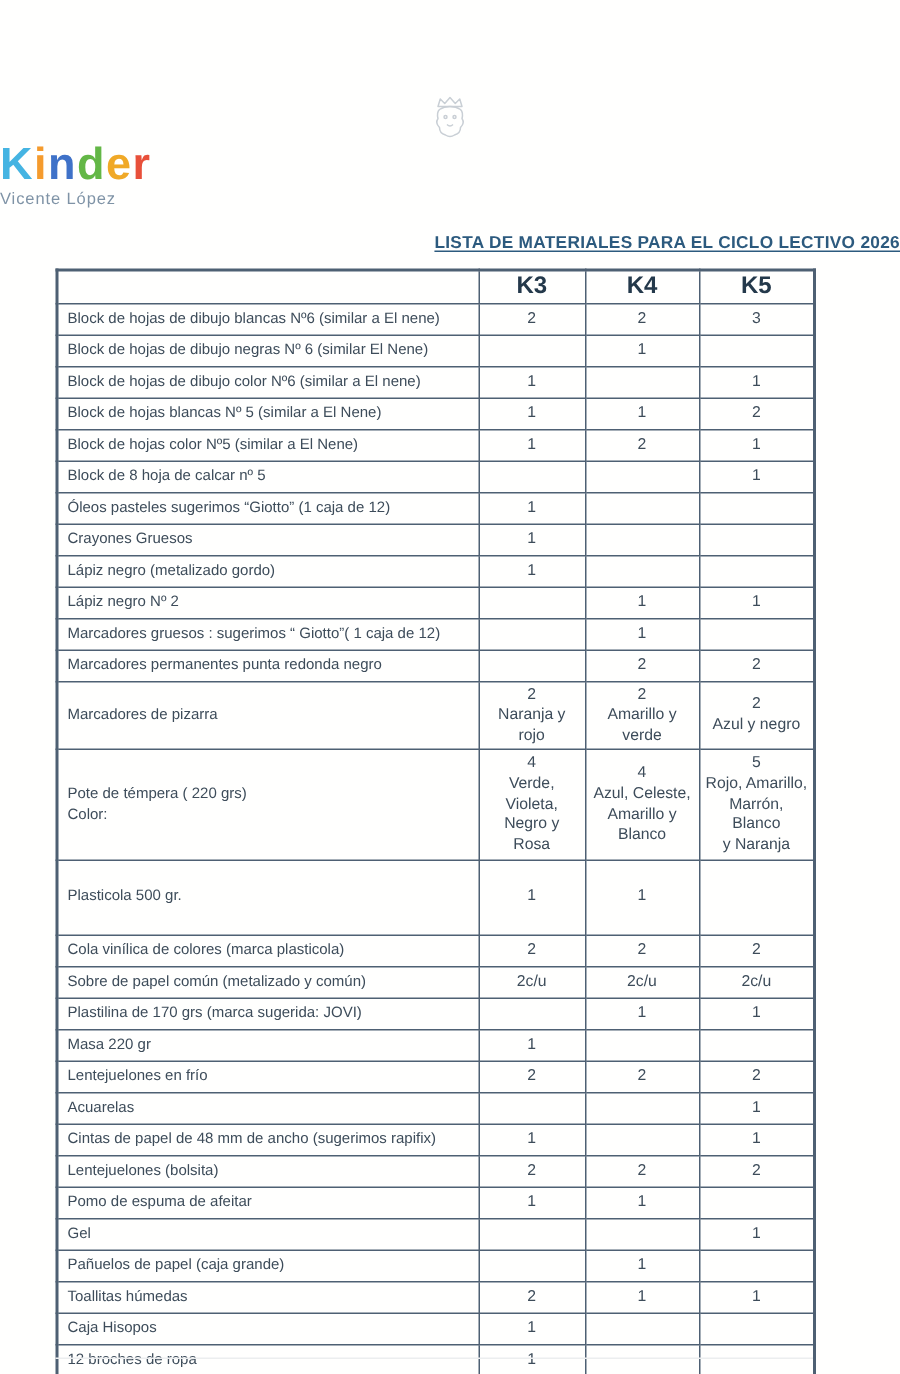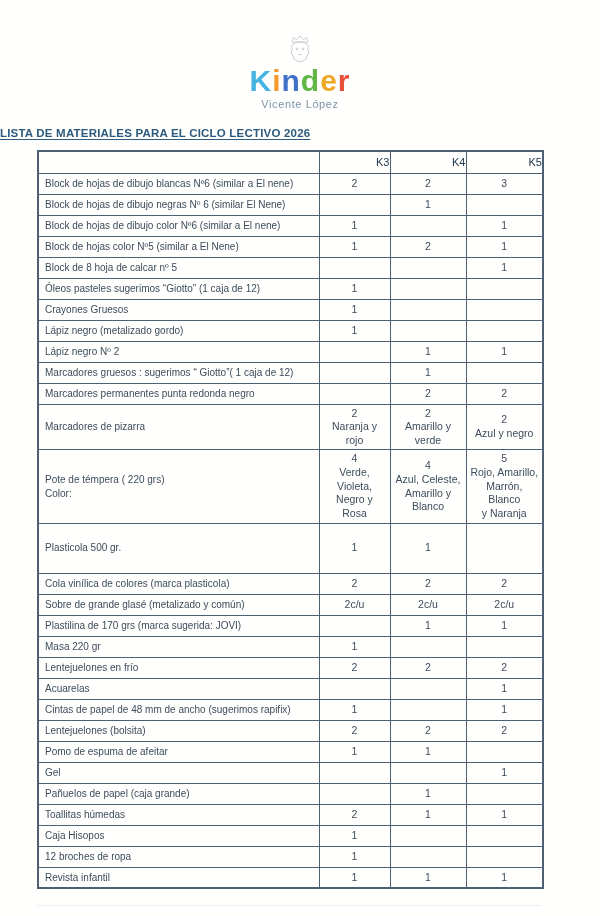--- a/index.html
+++ b/index.html
@@ -4,44 +4,44 @@
 <style>
   * { margin:0; padding:0; box-sizing:border-box; }
   html,body { background:#ffffff; }
   body {
     width:600px; height:916px;
     font-family:"Liberation Sans", sans-serif;
     color:#3d4c5a;
   }
   .page { position:relative; width:600px; height:916px; overflow:hidden; background:#fffffe; }
 
-  .logo-block { text-align:center; padding-top:34px; }
+  .logo-block { text-align:left; padding-top:34px;margin-top:29px; }
   .crest { display:block; margin:0 auto 2px auto; }
   .wordmark { font-size:30px; font-weight:bold; letter-spacing:1px; line-height:1; }
   .wordmark span { display:inline-block; }
   .logo-subtitle {
     font-size:11px; font-weight:normal; color:#7f93a6;
     letter-spacing:0.6px; margin-top:2px;
   }
 
   .doc-title {
-    text-align:left; font-size:11.5px; font-weight:bold;
+    text-align:right; font-size:11.5px; font-weight:bold;
     color:#2c5a7e; text-decoration:underline; text-underline-offset:2px;
     margin:17px 0 11px 0; letter-spacing:0.2px;
   }
 
   table.materials {
     border-collapse:collapse; table-layout:fixed;
     margin-left:37px; width:505px;
     border:2px solid #4e6073;
   }
   .materials th, .materials td { border:1px solid #4e6073; vertical-align:middle; }
   .materials thead th {
-    height:22px; font-size:11px; font-weight:normal;
-    color:#24394b; text-align:right;
+    height:22px; font-size:16px; font-weight:bold;
+    color:#24394b; text-align:center;
   }
   .materials tbody tr { height:21px; }
   .materials tbody tr.tall { height:50px; }
   td.item {
     font-size:10px; text-align:left; padding:2px 6px;
     color:#3d4c5a; white-space:pre-line; line-height:1.35;
   }
   td.qty {
     font-size:10.5px; text-align:center; padding:2px 3px;
     color:#3d4c5a; white-space:pre-line; line-height:1.3;
@@ -99,20 +99,26 @@
           <td class="qty">1</td>
           <td class="qty"></td>
         </tr>
         <tr>
           <td class="item">Block de hojas de dibujo color Nº6 (similar a El nene)</td>
           <td class="qty">1</td>
           <td class="qty"></td>
           <td class="qty">1</td>
         </tr>
         <tr>
+          <td class="item">Block de hojas blancas Nº 5 (similar a El Nene)</td>
+          <td class="qty">1</td>
+          <td class="qty">1</td>
+          <td class="qty">2</td>
+        </tr>
+        <tr>
           <td class="item">Block de hojas color Nº5 (similar a El Nene)</td>
           <td class="qty">1</td>
           <td class="qty">2</td>
           <td class="qty">1</td>
         </tr>
         <tr>
           <td class="item">Block de 8 hoja de calcar nº 5</td>
           <td class="qty"></td>
           <td class="qty"></td>
           <td class="qty">1</td>
@@ -183,21 +189,21 @@
           <td class="qty">1</td>
           <td class="qty"></td>
         </tr>
         <tr>
           <td class="item">Cola vinílica de colores (marca plasticola)</td>
           <td class="qty">2</td>
           <td class="qty">2</td>
           <td class="qty">2</td>
         </tr>
         <tr>
-          <td class="item">Sobre de grande glasé (metalizado y común)</td>
+          <td class="item">Sobre de papel común (metalizado y común)</td>
           <td class="qty">2c/u</td>
           <td class="qty">2c/u</td>
           <td class="qty">2c/u</td>
         </tr>
         <tr>
           <td class="item">Plastilina de 170 grs (marca sugerida: JOVI)</td>
           <td class="qty"></td>
           <td class="qty">1</td>
           <td class="qty">1</td>
         </tr>

